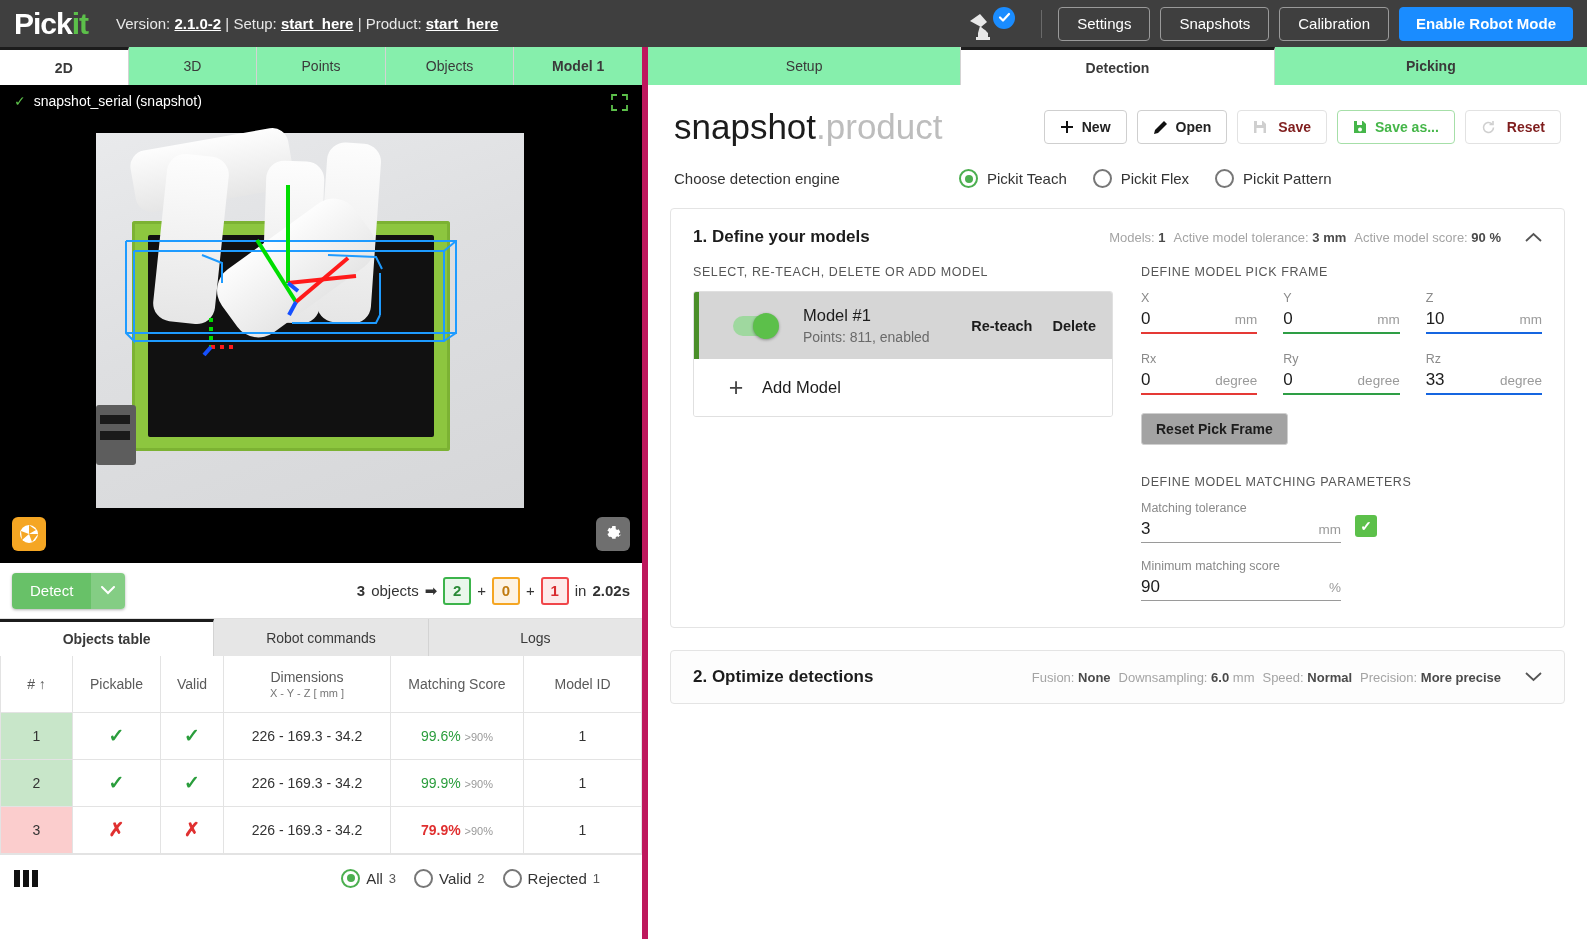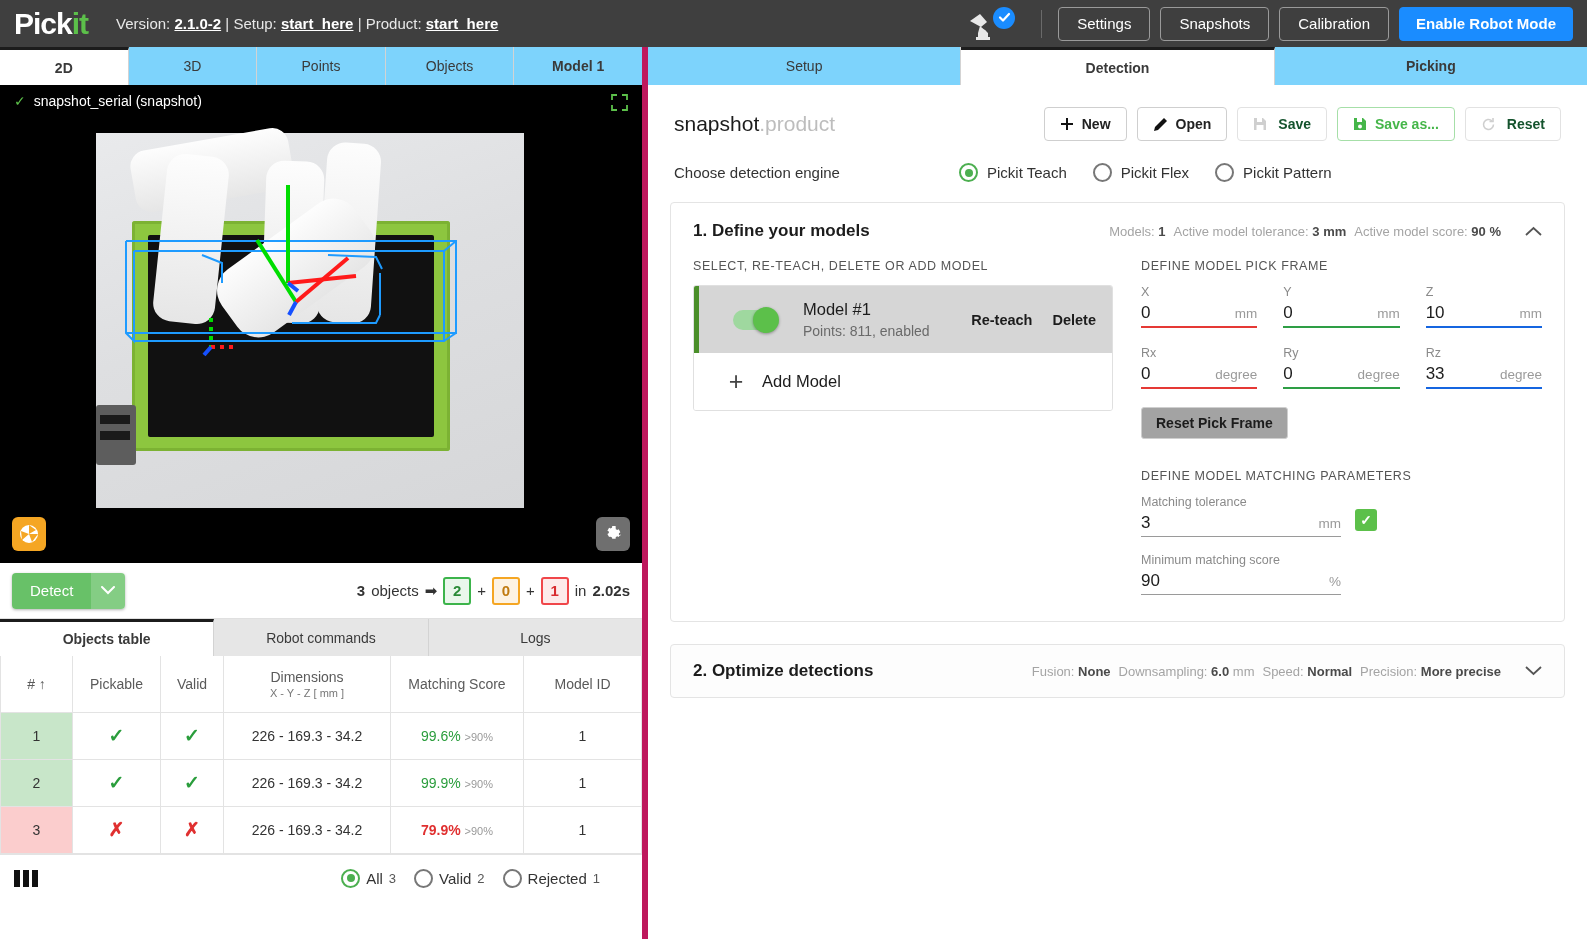--- a/index.html
+++ b/index.html
@@ -39,21 +39,21 @@
   
   .main { display: flex; height: calc(939px - 47px); }
   .left-pane { width: 648px; border-right: 6px solid #be185d; display: flex; flex-direction: column; }
   .right-pane { flex: 1; background: #fff; display: flex; flex-direction: column; }
 
   
   .tabrow { display: flex; background: #e6e6e6; height: 38px; }
   .tab {
     flex: 1; display: flex; align-items: center; justify-content: center;
     font-size: 14px; color: #3a3a3a; cursor: pointer;
-    border-right: 1px solid #d3d3d3; background: #7dd3fc;
+    border-right: 1px solid #d3d3d3; background: #86efac;
   }
   .tab:last-child { border-right: none; font-weight: bold; }
   .tab.active { background: #fff; font-weight: bold; border-top: 3px solid #1c1c1c; }
 
   
   .camera-wrap { position: relative; background: #000; height: 478px; }
   .cam-header { position: absolute; top: 0; left: 0; right: 0; height: 32px;
     display: flex; align-items: center; padding: 0 14px; color: #fff; font-size: 14px; z-index: 5; }
   .cam-check { color: #5cc04a; margin-right: 8px; font-size: 14px; }
   .fullscreen-ico { position: absolute; right: 14px; top: 9px; z-index:6; cursor: pointer; }
@@ -124,26 +124,26 @@
   .cols-icon span { width: 6px; height: 17px; background: #111; display:block; }
   .filters { margin-left: auto; margin-right: 18px; display: flex; align-items: center; gap: 8px; font-size: 15px; color:#333;}
   .filter-item { display:flex; align-items:center; gap:6px; margin-right: 10px; cursor: pointer;}
   .filter-count { color: #555; font-size: 13px; }
   .radio { width: 19px; height: 19px; border-radius: 50%; border: 2px solid #777; display:inline-block; position: relative;}
   .radio.on { border-color: #4caf50; }
   .radio.on::after { content:''; position: absolute; left: 3.5px; top: 3.5px; width: 8px; height: 8px; border-radius: 50%; background: #4caf50; }
 
   
   .prod-row { display: flex; align-items: center; padding: 22px 26px 14px 26px; }
-  .prod-title { font-size: 21px; color: #1c1c1c; }
+  .prod-title { font-size: 35px; color: #1c1c1c; }
   .prod-title .dim { color: #bdbdbd; }
   .prod-actions { margin-left: auto; display: flex; gap: 10px; }
   .pbtn { height: 34px; padding: 0 15px; border: 1px solid #cfcfcf; background: #fff; border-radius: 4px;
     font-size: 14px; font-weight: bold; color: #222; display: flex; align-items: center; gap: 8px; cursor: pointer; font-family: inherit;}
-  .pbtn.disabled { color: #14532d; border-color: #e2e2e2; gap: 11px; }
+  .pbtn.disabled { color: #7f1d1d; border-color: #e2e2e2; gap: 11px; }
   .pbtn.green { color: #45b649; border-color: #a6dfa8; }
 
   .engine-row { display:flex; align-items:center; padding: 8px 26px 20px 26px; font-size: 15px; color: #333;}
   .engine-label { width: 285px; }
   .engine-opt { display:flex; align-items:center; gap: 9px; margin-right: 26px; cursor: pointer; }
   .engine-opt.sel { font-weight: normal; }
 
   .card { margin: 0 22px; border: 1px solid #e4e4e4; border-radius: 4px; background: #fff; }
   .card-head { display:flex; align-items:center; padding: 18px 22px; }
   .card-title { font-size: 17px; font-weight: bold; color: #1c1c1c; }

